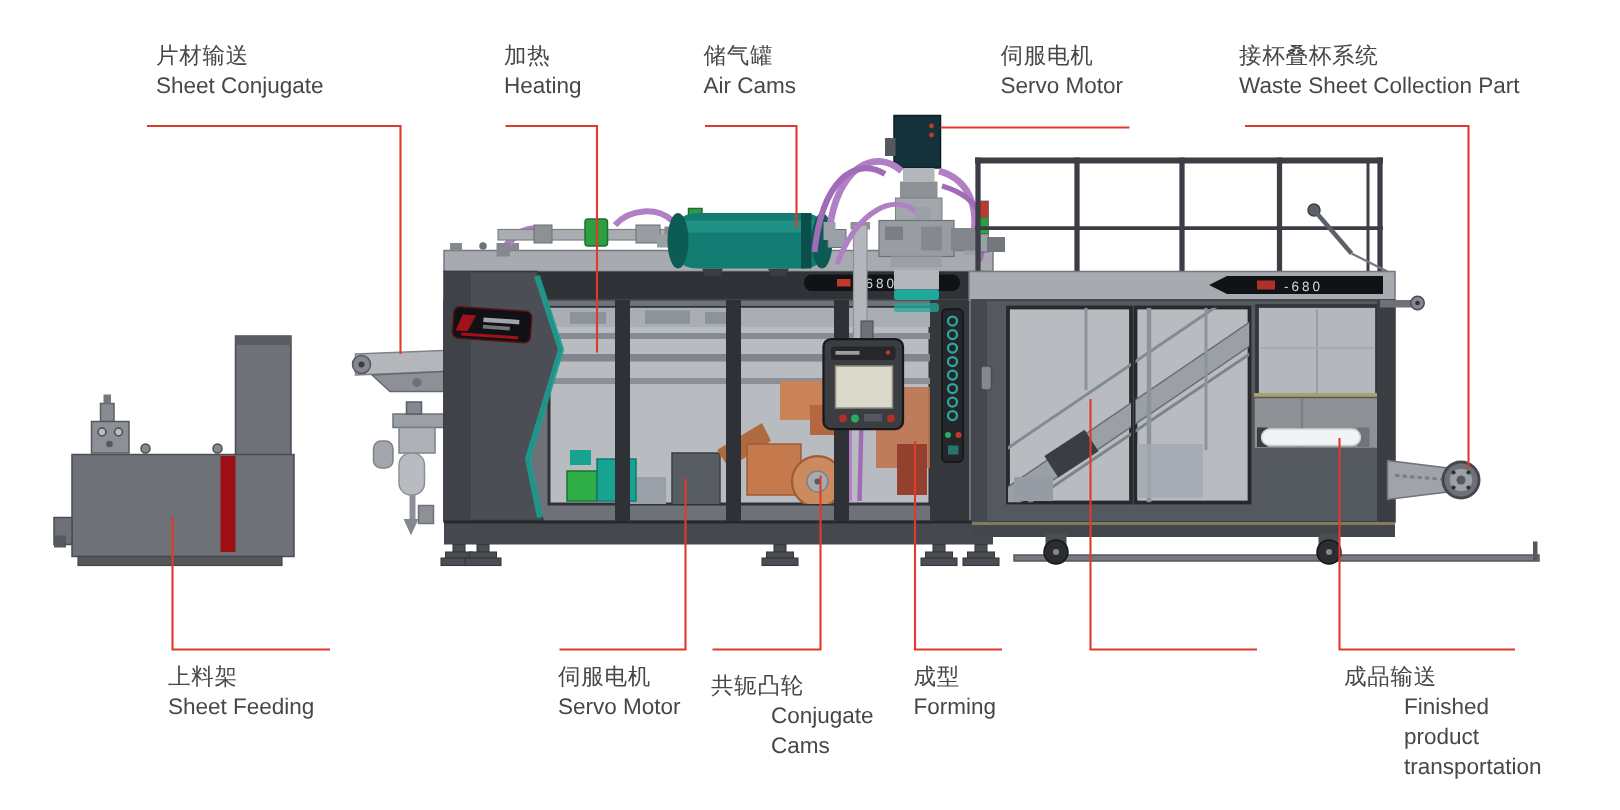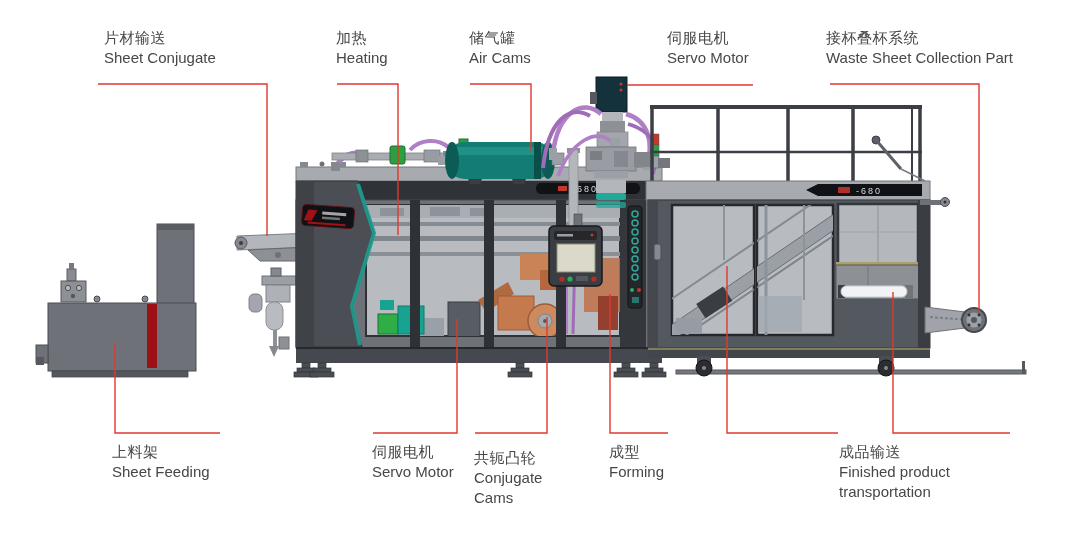--- a/index.html
+++ b/index.html
@@ -2,21 +2,21 @@
 <html><head>
 <meta charset="utf-8">
 <style>
   html,body{margin:0;padding:0;background:#fff;}
   #stage{position:relative;width:1080px;height:540px;background:#ffffff;overflow:hidden;
          font-family:"Liberation Sans",sans-serif;}
   #stage svg{position:absolute;left:0;top:0;}
   .lbl{position:absolute;color:#47474a;font-size:15px;line-height:20px;}
   .lbl .zh{white-space:nowrap;letter-spacing:0.5px;}
   .lbl .en{white-space:nowrap;}
-  .lbl.wrap .en{white-space:normal;}
+  .lbl.wrap .en{white-space:normal;margin-left:40px;}
 </style>
 </head>
 <body>
 
 <div id="stage">
 
 <svg width="1080" height="540" viewBox="0 0 1080 540">
   <defs>
     <clipPath id="mainWin">
           <rect x="366" y="205" width="254" height="131"></rect>
@@ -398,18 +398,18 @@
 <div class="lbl wrap" style="left:474px;top:448px;width:92px">
   <div class="zh">共轭凸轮</div>
   <div class="en">Conjugate Cams</div>
 </div>
 <div class="lbl" style="left:609px;top:442px">
   <div class="zh">成型</div>
   <div class="en">Forming</div>
 </div>
 <div class="lbl wrap" style="left:726px;top:442px;width:130px">
 </div>
-<div class="lbl wrap" style="left:839px;top:442px;width:120px">
+<div class="lbl wrap" style="left:896px;top:442px;width:120px">
   <div class="zh">成品输送</div>
   <div class="en">Finished product transportation</div>
 </div>
 
 </div>
 
 </body></html>

